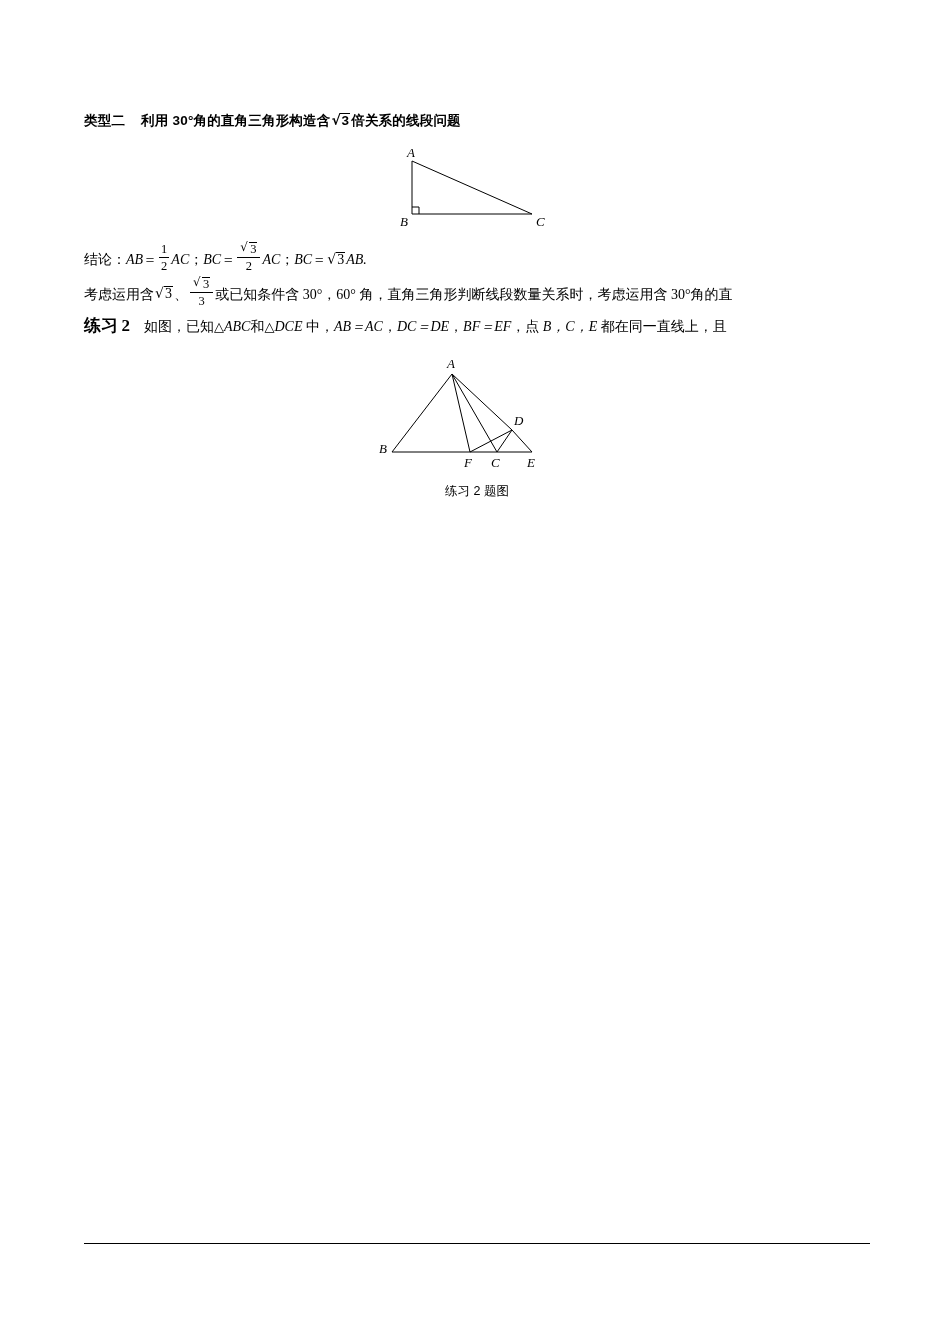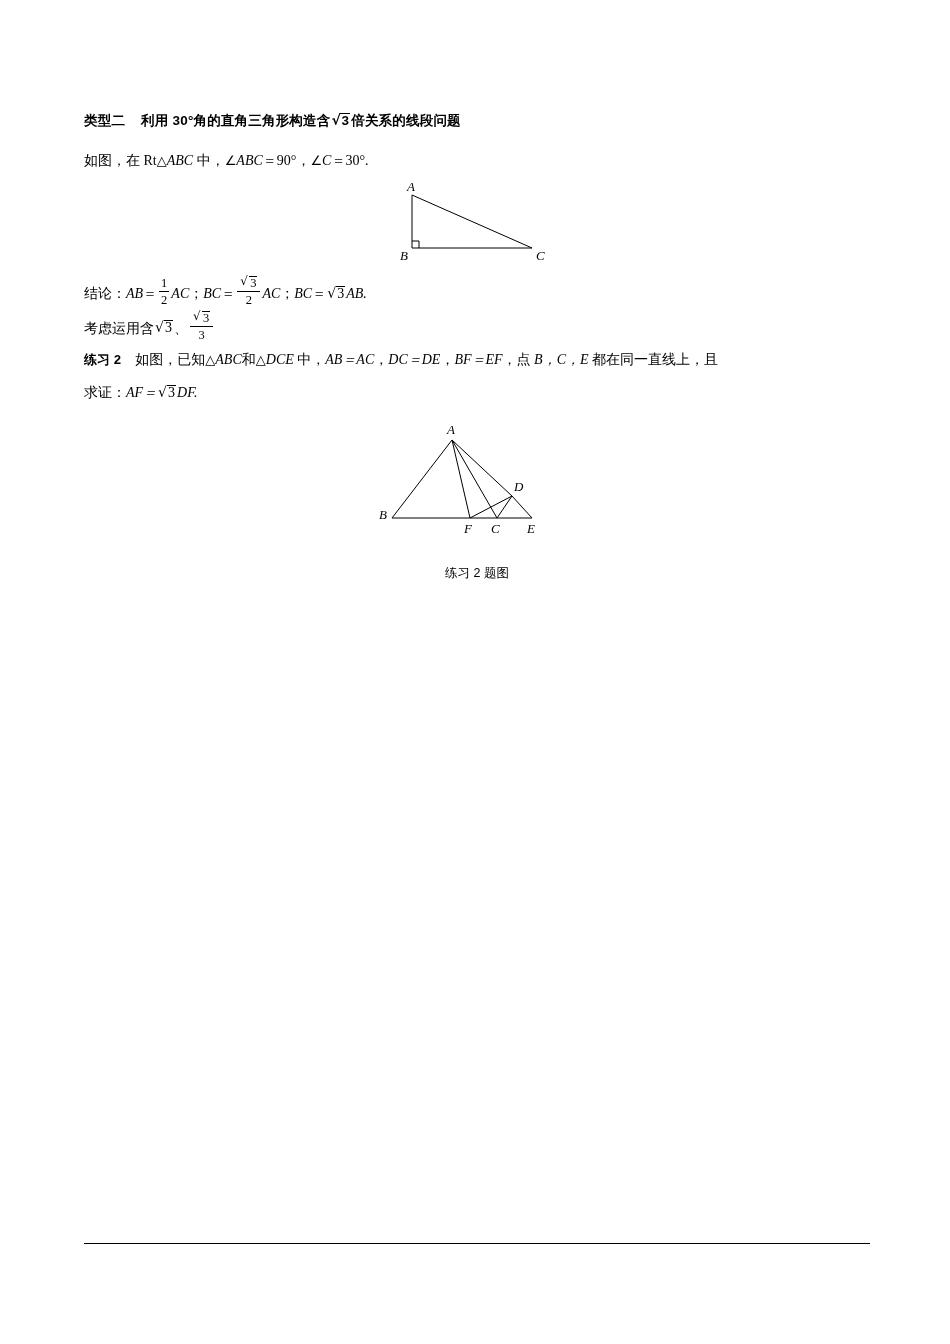--- a/index.html
+++ b/index.html
@@ -92,26 +92,26 @@
   .fig-wrap {
     width: 786px;
     text-align: center;
   }
   .fig1 { margin: 4px 0 2px 0; }
   .fig2 { margin: 10px 0 0 0; }
   .fig-caption {
     font-family: "Liberation Sans", sans-serif;
     font-size: 12.5px;
     text-align: center;
-    margin-top: 18px;
+    margin-top: 2px;
   }
   .bold-label {
-    font-family: Liberation Mono, monospace;
+    font-family: Liberation Serif, serif;
     font-weight: bold;
-    font-size: 13px;
+    font-size: 17px;
   }
   .footer-rule {
     position: absolute;
     left: 84px;
     top: 1243px;
     width: 786px;
     height: 0;
     border-top: 1px solid #000;
   }
   svg text {
@@ -124,54 +124,48 @@
 </head>
 <body>
 
 <div class="page">
   <div class="content">
 
     <div class="heading">
       <span class="hd-label">类型二</span><span>利用 30°角的直角三角形构造含</span><span class="rad"><span class="radicand">3</span></span><span>倍关系的线段问题</span>
     </div>
 
-    <div class="para">
-      <span>如图，在 Rt</span><span class="tri">△</span><span class="it">ABC</span><span> 中，</span><span class="ang">∠</span><span class="it">ABC</span><span>＝90°，</span><span class="ang">∠</span><span class="it">C</span><span>＝30°.</span>
-    </div>
 
     <div class="fig-wrap fig1">
       <svg width="200" height="90" viewBox="0 0 200 90">
 
         <line x1="35" y1="15" x2="35" y2="68" stroke="#000" stroke-width="1"></line>
         <line x1="35" y1="68" x2="155" y2="68" stroke="#000" stroke-width="1"></line>
         <line x1="35" y1="15" x2="155" y2="68" stroke="#000" stroke-width="1"></line>
 
         <polyline points="35,61 42,61 42,68" fill="none" stroke="#000" stroke-width="1"></polyline>
         <text x="30" y="11">A</text>
         <text x="23" y="80">B</text>
         <text x="159" y="80">C</text>
       </svg>
     </div>
 
     <div class="para">
       <span>结论：</span><span class="it">AB</span><span>＝</span><span class="frac"><span class="num">1</span><span class="den">2</span></span><span class="it">AC</span><span>；</span><span class="it">BC</span><span>＝</span><span class="frac"><span class="num"><span class="rad"><span class="radicand">3</span></span></span><span class="den">2</span></span><span class="it">AC</span><span>；</span><span class="it">BC</span><span>＝</span><span class="rad"><span class="radicand">3</span></span><span class="it">AB.</span>
     </div>
 
     <div class="para">
-      <span>考虑运用含</span><span class="rad"><span class="radicand">3</span></span><span>、</span><span class="frac"><span class="num"><span class="rad"><span class="radicand">3</span></span></span><span class="den">3</span></span>
+      <span>考虑运用含</span><span class="rad"><span class="radicand">3</span></span><span>、</span><span class="frac"><span class="num"><span class="rad"><span class="radicand">3</span></span></span><span class="den">3</span></span><span>或已知条件含 30°，60°  角，直角三角形判断线段数量关系时，考虑运用含 30°角的直</span>
     </div>
 
     <div class="para">
       <span class="bold-label">练习</span>&nbsp;<span class="bold-label">2</span>&nbsp;&nbsp;&nbsp;&nbsp;<span>如图，已知</span><span class="tri">△</span><span class="it">ABC</span><span>和</span><span class="tri">△</span><span class="it">DCE</span><span> 中，</span><span class="it">AB＝AC</span><span>，</span><span class="it">DC＝DE</span><span>，</span><span class="it">BF＝EF</span><span>，点 </span><span class="it">B，C，E</span><span> 都在同一直线上，且</span>
     </div>
 
 
-    <div class="para">
-      <span>求证：</span><span class="it">AF＝</span><span class="rad"><span class="radicand">3</span></span><span class="it">DF.</span>
-    </div>
 
     <div class="fig-wrap fig2">
       <svg width="240" height="125" viewBox="0 0 240 125">
 
         <line x1="35" y1="100" x2="175" y2="100" stroke="#000" stroke-width="1"></line>
 
         <line x1="95" y1="22" x2="35" y2="100" stroke="#000" stroke-width="1"></line>
         <line x1="95" y1="22" x2="140" y2="100" stroke="#000" stroke-width="1"></line>
 
         <line x1="95" y1="22" x2="113" y2="100" stroke="#000" stroke-width="1"></line>

